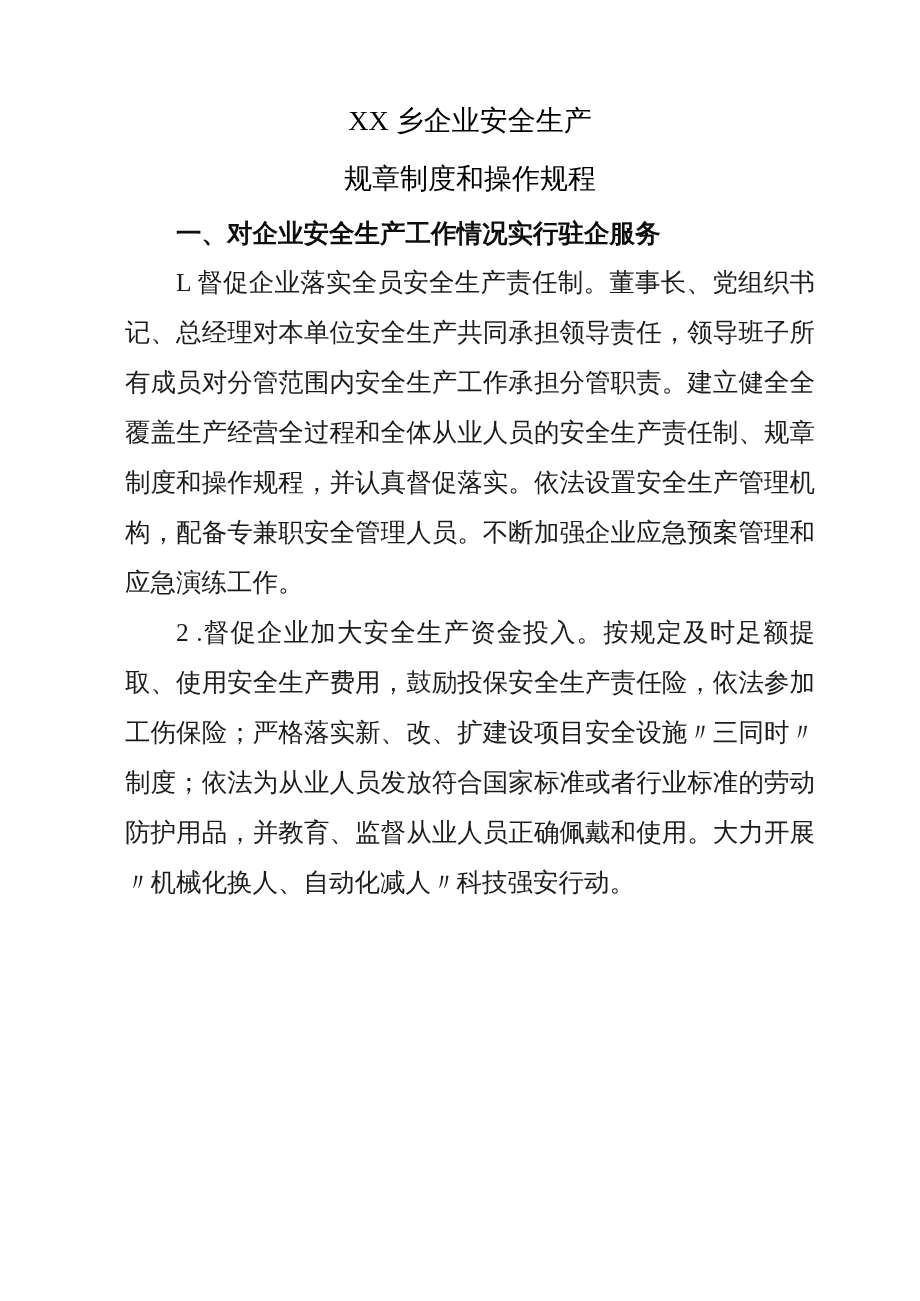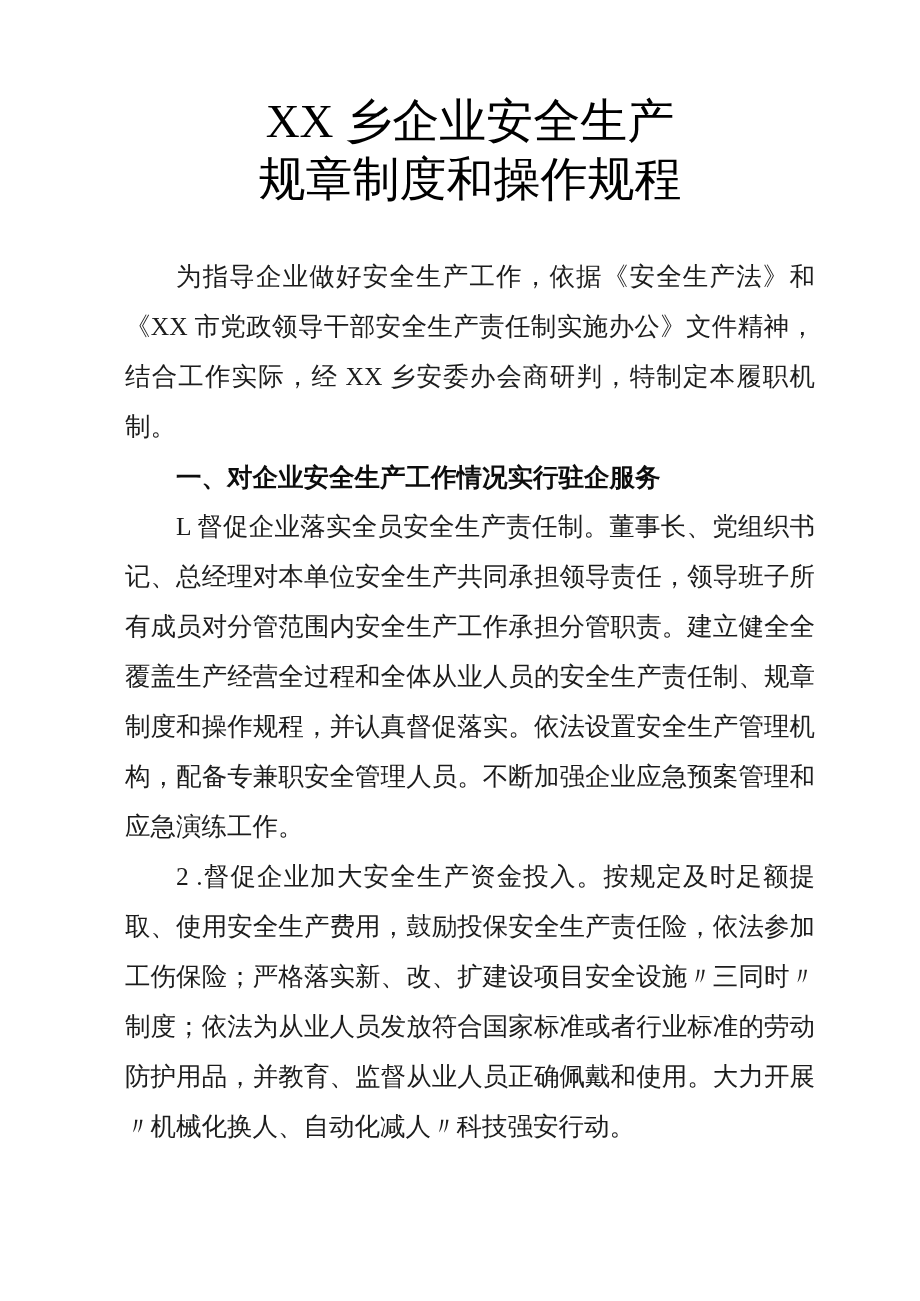--- a/index.html
+++ b/index.html
@@ -16,21 +16,21 @@
     box-sizing: border-box;
     padding: 92px 0 0 125px;
     color: #1c1c1c;
   }
   .content {
     width: 690px;
   }
   .doc-title {
     text-align: center;
     font-family: "Liberation Serif", "DejaVu Serif", serif;
-    font-size: 47px;
+    font-size: 28px;
     line-height: 58px;
     font-weight: 500;
     color: #000000;
     margin: 0;
   }
   .para {
     font-family: "Liberation Serif", "DejaVu Serif", serif;
     font-size: 25.5px;
     line-height: 50px;
     text-align: justify;
@@ -55,21 +55,20 @@
 <body>
 
 <div class="page">
   <div class="content">
 
     <h1 class="doc-title">
       <span class="title-line">XX 乡企业安全生产</span><br>
       <span class="title-line">规章制度和操作规程</span>
     </h1>
 
-    <p class="para first">为指导企业做好安全生产工作，依据《安全生产法》和《XX 市党政领导干部安全生产责任制实施办公》文件精神，结合工作实际，经 XX 乡安委办会商研判，特制定本履职机制。</p>
 
     <h2 class="heading">一、对企业安全生产工作情况实行驻企服务</h2>
 
 
     <p class="para">L 督促企业落实全员安全生产责任制。董事长、党组织书记、总经理对本单位安全生产共同承担领导责任，领导班子所有成员对分管范围内安全生产工作承担分管职责。建立健全全覆盖生产经营全过程和全体从业人员的安全生产责任制、规章制度和操作规程，并认真督促落实。依法设置安全生产管理机构，配备专兼职安全管理人员。不断加强企业应急预案管理和应急演练工作。</p>
 
     <p class="para">2 .督促企业加大安全生产资金投入。按规定及时足额提取、使用安全生产费用，鼓励投保安全生产责任险，依法参加工伤保险；严格落实新、改、扩建设项目安全设施〃三同时〃制度；依法为从业人员发放符合国家标准或者行业标准的劳动防护用品，并教育、监督从业人员正确佩戴和使用。大力开展〃机械化换人、自动化减人〃科技强安行动。</p>
 
   </div>
 </div>

